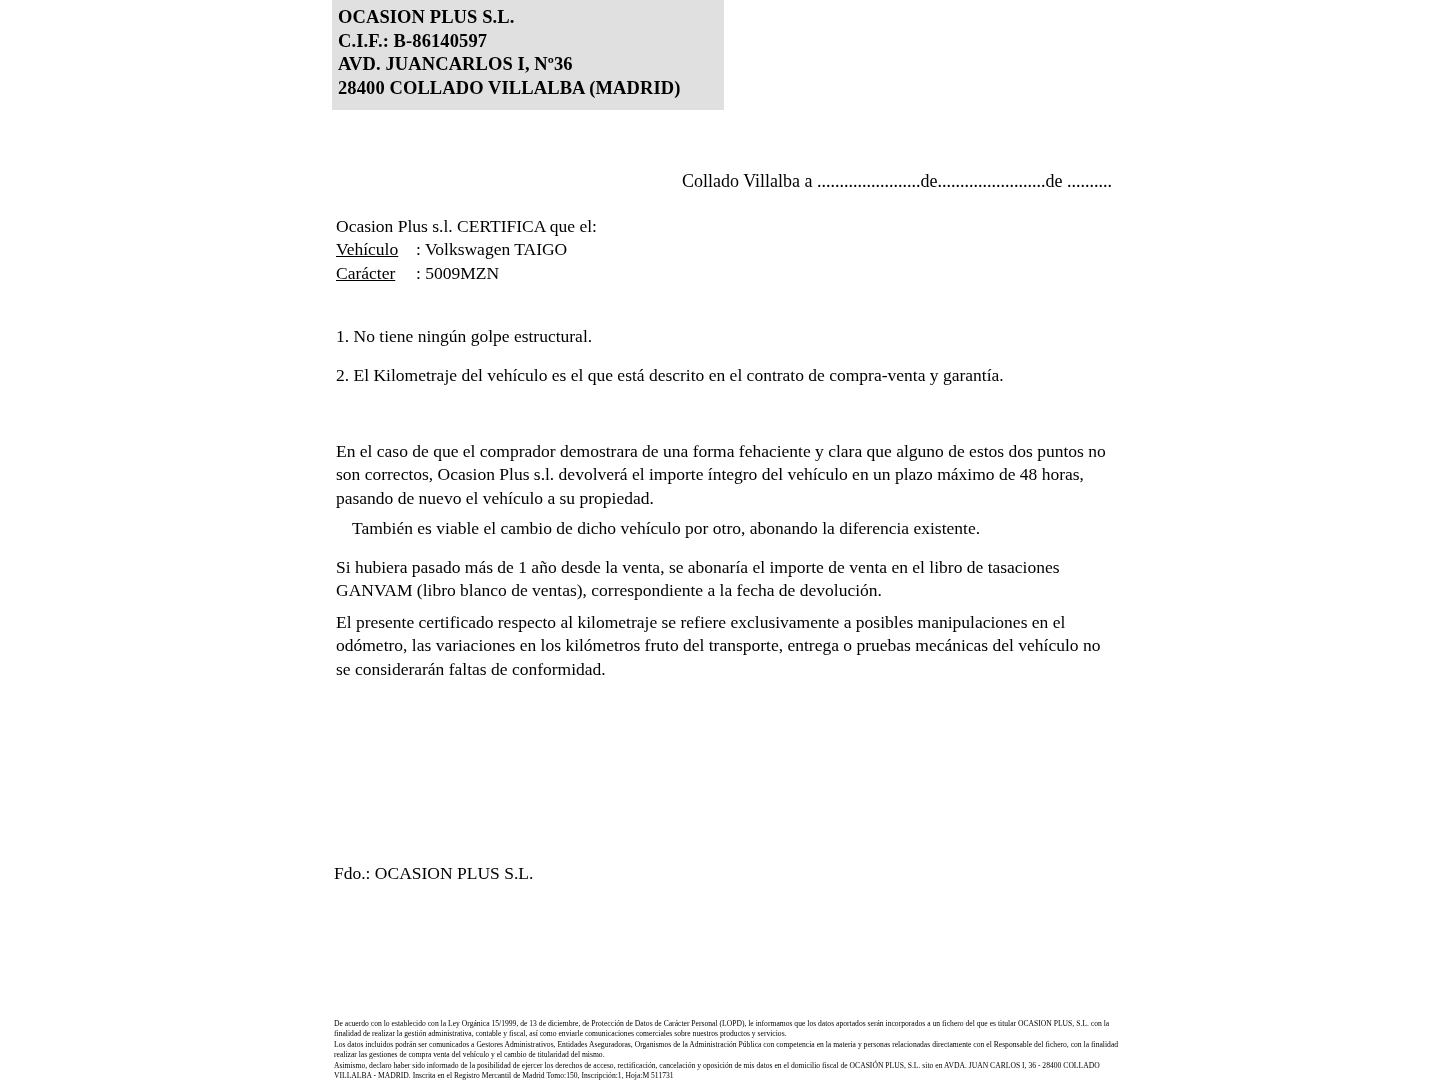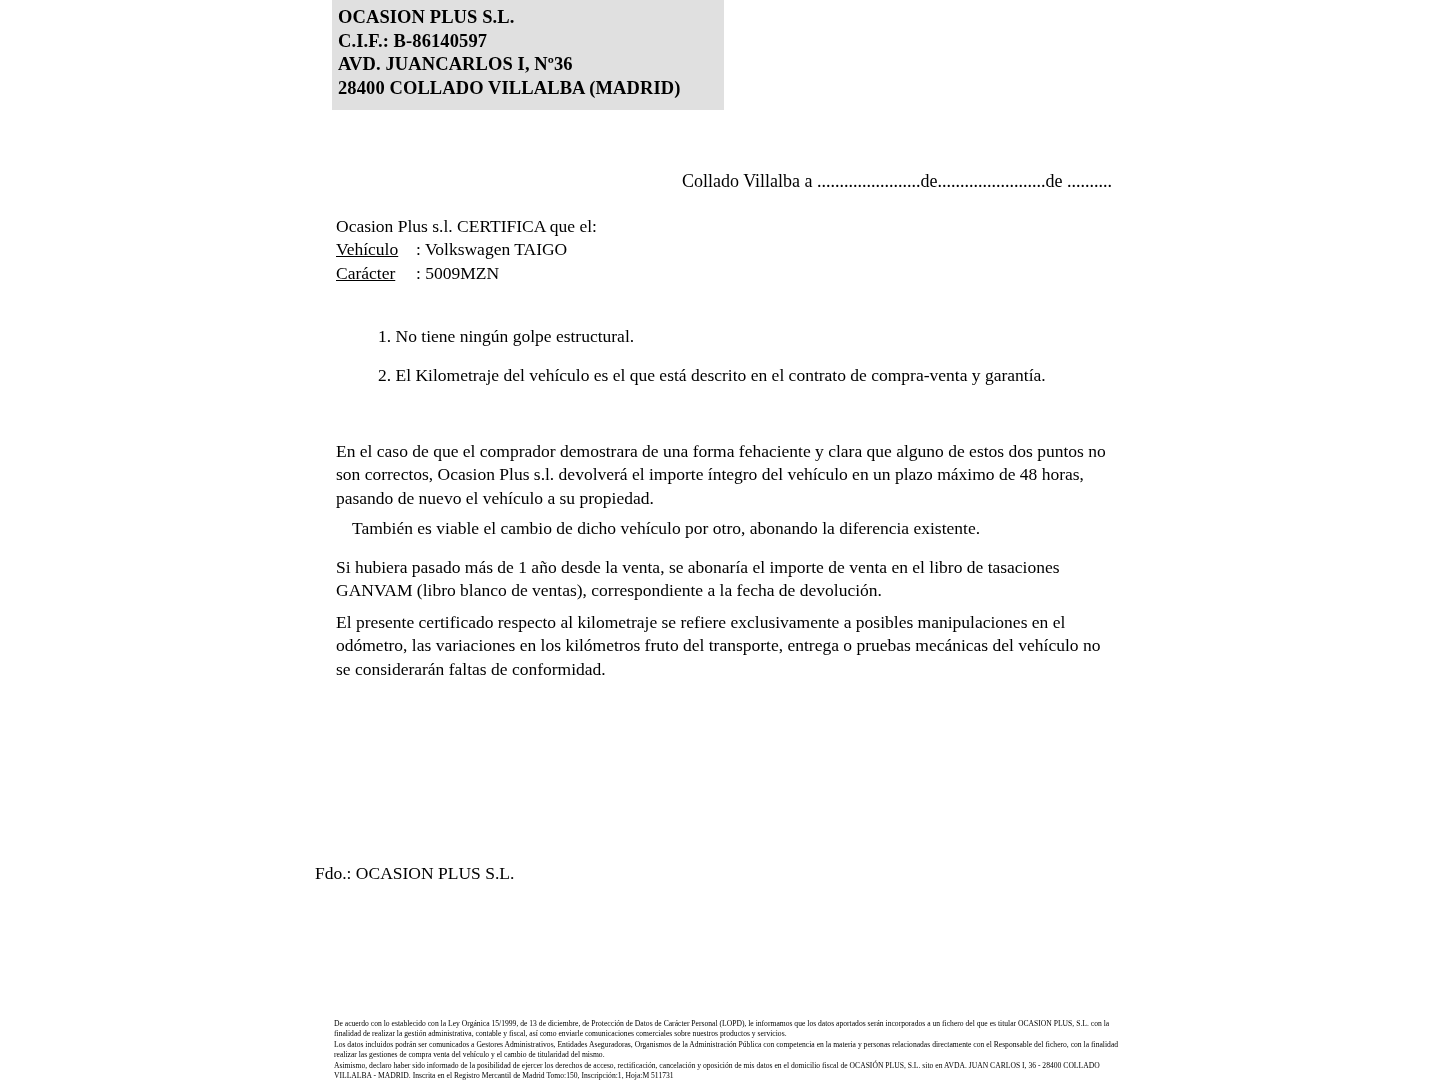--- a/index.html
+++ b/index.html
@@ -69,42 +69,41 @@
     display: inline-block;
   }
 
   
   .point {
     position: absolute;
     left: 336px;
     font-size: 17.5px;
     line-height: 23px;
     white-space: nowrap;
-    margin-left: 42px;
   }
   .point-1 { top: 325px; }
   .point-2 { top: 364px; }
 
   
   .para {
     position: absolute;
     left: 336px;
     font-size: 17.5px;
     line-height: 23.3px;
     width: 770px;
   }
   .para-1 { top: 440px; }
   .para-2 { top: 517px; margin-left: 16px; }
   .para-3 { top: 556px; }
   .para-4 { top: 611px; }
 
   
   .signature {
     position: absolute;
-    left: 315px;
+    left: 334px;
     top: 862px;
     font-size: 17.5px;
     line-height: 22px;
     white-space: nowrap;
   }
 
   
   .legal {
     position: absolute;
     left: 332px;

